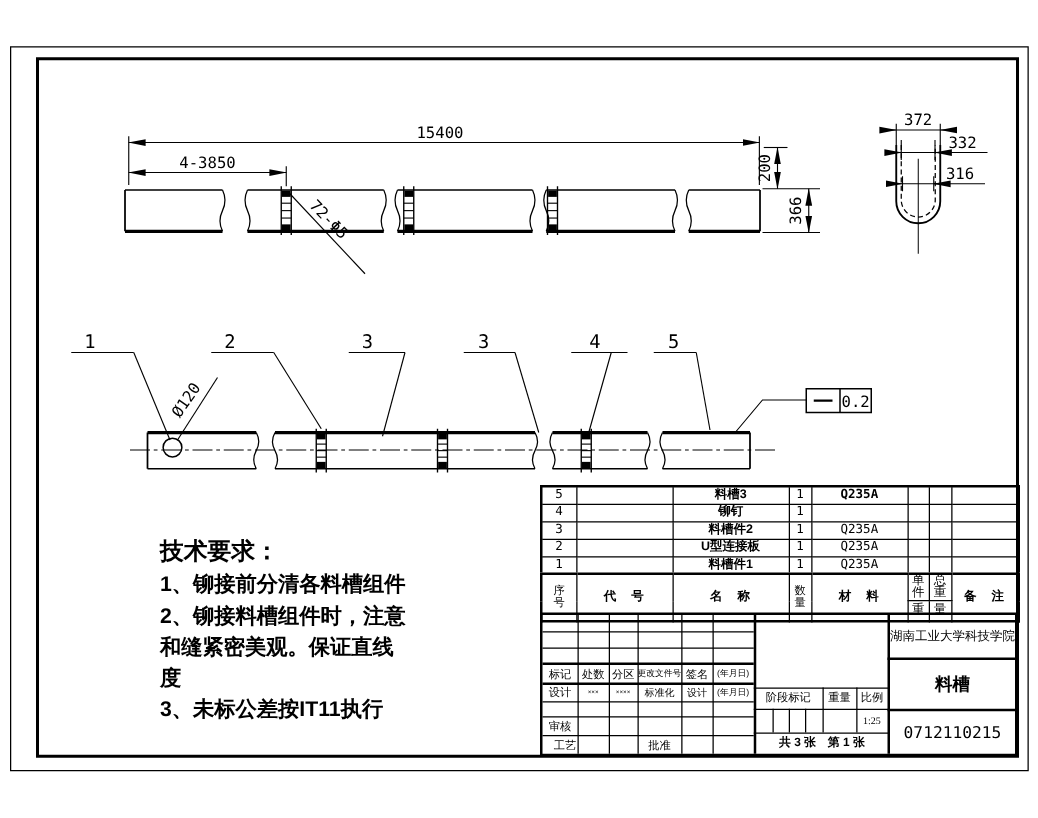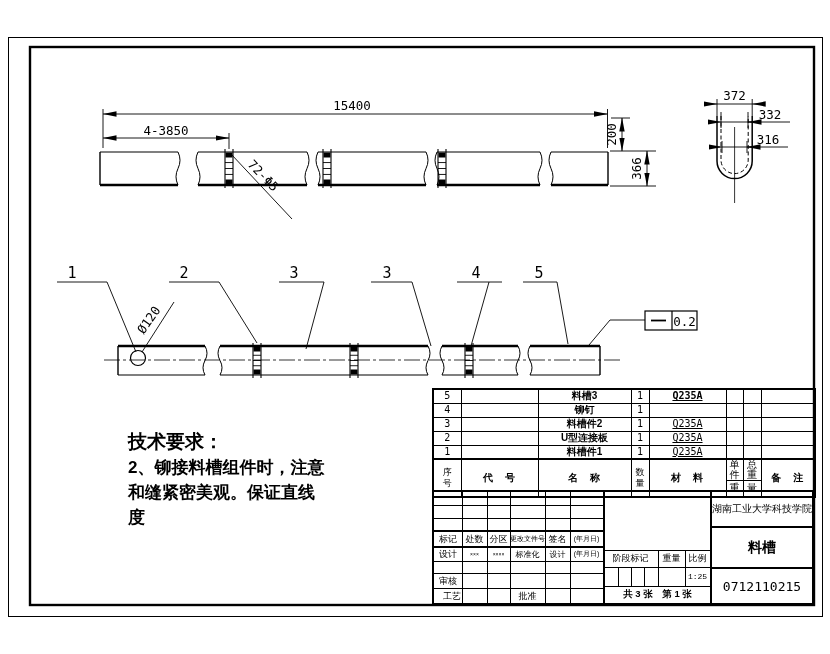--- a/index.html
+++ b/index.html
@@ -13,21 +13,21 @@
   .tech .tt{font-size:19px;line-height:26px;}
   .tech .tl{font-size:17px;line-height:25px;}
   
   .bom{position:absolute;left:432px;top:388px;width:382px;height:102px;border-collapse:collapse;
        table-layout:fixed;font-family:"Liberation Sans",sans-serif;}
   .bom td{border:1px solid #000;padding:0;text-align:center;vertical-align:middle;overflow:hidden;
           font-size:10px;line-height:1;}
   .bom{border:2px solid #000;}
   .bom .hv td{border-top:2px solid #000;}
   .bname{font-weight:bold;font-size:11px;}
-  .bmat{font-family:"DejaVu Sans Mono",monospace;font-size:11px;text-decoration:underline;}
+  .bmat{font-family:"DejaVu Sans Mono",monospace;font-size:11px;}
   .bnum{font-family:"DejaVu Sans Mono",monospace;font-size:10.5px;}
   .stack{display:inline-block;width:11px;word-break:break-all;line-height:1.15;font-size:9px;font-weight:normal;}
   .bh{font-size:9.5px;font-weight:bold;letter-spacing:1px;}
   .bh2{font-size:8px;font-weight:normal;}
   
   .tb{position:absolute;left:432px;top:490px;width:382px;height:115px;border:2px solid #000;
       box-sizing:border-box;}
   .vl,.hl{position:absolute;background:#000;}
   .c{position:absolute;display:flex;align-items:center;justify-content:center;text-align:left;
      overflow:hidden;white-space:nowrap;color:#000;}
@@ -211,23 +211,25 @@
     <text class="callout" x="387" y="278" text-anchor="middle">3</text>
     <text class="callout" x="476" y="278" text-anchor="middle">4</text>
     <text class="callout" x="539" y="278" text-anchor="middle">5</text>
     <text class="dim" transform="translate(147,337) rotate(-55)" x="0" y="-4">Ø120</text>
     <text class="dim" x="684.5" y="325.5" text-anchor="middle">0.2</text>
   </g>
 </svg>
 
 <div class="tech">
   <div class="tt">技术要求：</div>
+  <div class="tl">1、铆接前分清各料槽组件</div>
   <div class="tl">2、铆接料槽组件时，注意</div>
   <div class="tl">和缝紧密美观。保证直线</div>
   <div class="tl">度</div>
+  <div class="tl">3、未标公差按IT11执行</div>
 </div>
 
 <table class="bom">
   <colgroup>
     <col style="width:28px">
         <col style="width:77px">
         <col style="width:93px">
         <col style="width:18px">
     <col style="width:77px">
         <col style="width:17px">
@@ -341,20 +343,20 @@
   <div class="c" style="left:53px;top:55px;width:23px;height:14px;font-size:5px">××××</div>
   <div class="c" style="left:76px;top:55px;width:35px;height:14px;font-size:8px">标准化</div>
   <div class="c" style="left:111px;top:55px;width:25px;height:14px;font-size:8px">设计</div>
   <div class="c" style="left:136px;top:55px;width:33px;height:14px;font-size:7px">(年月日)</div>
   <div class="c" style="left:0;top:82px;width:28px;height:14px;font-size:9px">审核</div>
   <div class="c" style="left:4px;top:97px;width:28px;height:14px;font-size:9px">工艺</div>
   <div class="c" style="left:76px;top:97px;width:35px;height:14px;font-size:9px">批准</div>
   <div class="c" style="left:169px;top:58px;width:55px;height:17px;font-size:9px">阶段标记</div>
   <div class="c" style="left:224px;top:58px;width:27px;height:17px;font-size:9px">重量</div>
   <div class="c" style="left:251px;top:58px;width:25px;height:17px;font-size:9px">比例</div>
-  <div class="c" style="left:251px;top:75px;width:25px;height:19px;font-size:8px;font-family:Liberation Mono, monospace">1:25</div>
+  <div class="c" style="left:251px;top:75px;width:25px;height:19px;font-size:8px;font-family:Liberation Serif, serif">1:25</div>
   <div class="c" style="left:169px;top:94px;width:109px;height:17px;font-size:9.5px;font-weight:bold">共 3 张　第 1 张</div>
   <div class="c" style="left:278px;top:0;width:100px;height:34px;font-size:10px">湖南工业大学科技学院</div>
   <div class="c" style="left:278px;top:36px;width:100px;height:39px;font-size:14px;font-weight:bold">料槽</div>
   <div class="c" style="left:278px;top:77px;width:100px;height:34px;font-size:13px;font-family:'DejaVu Sans Mono',monospace">0712110215</div>
 </div>
 
 </div>
 
 </body></html>

